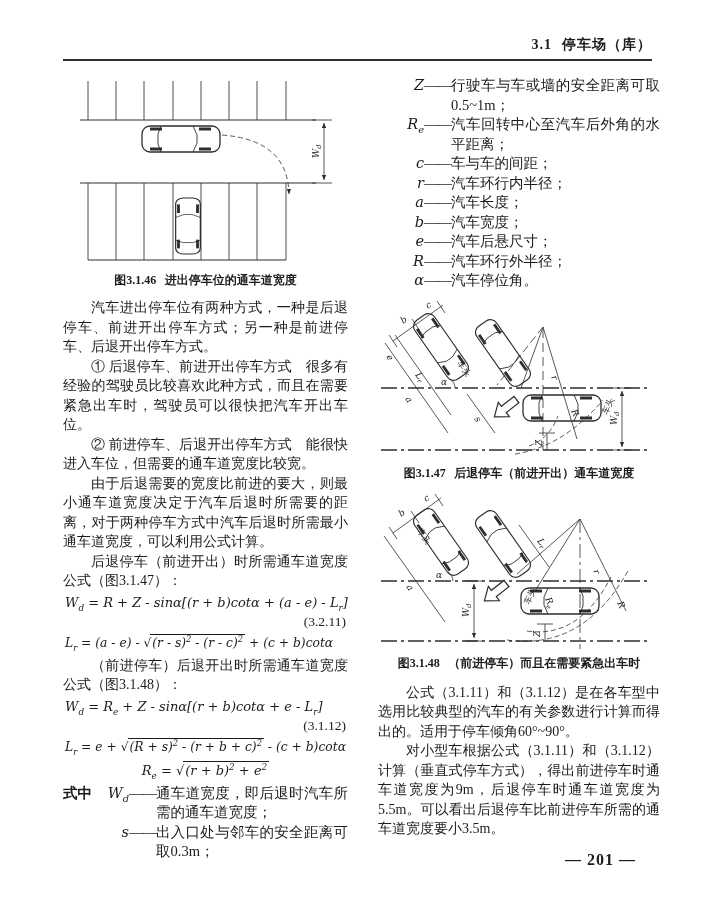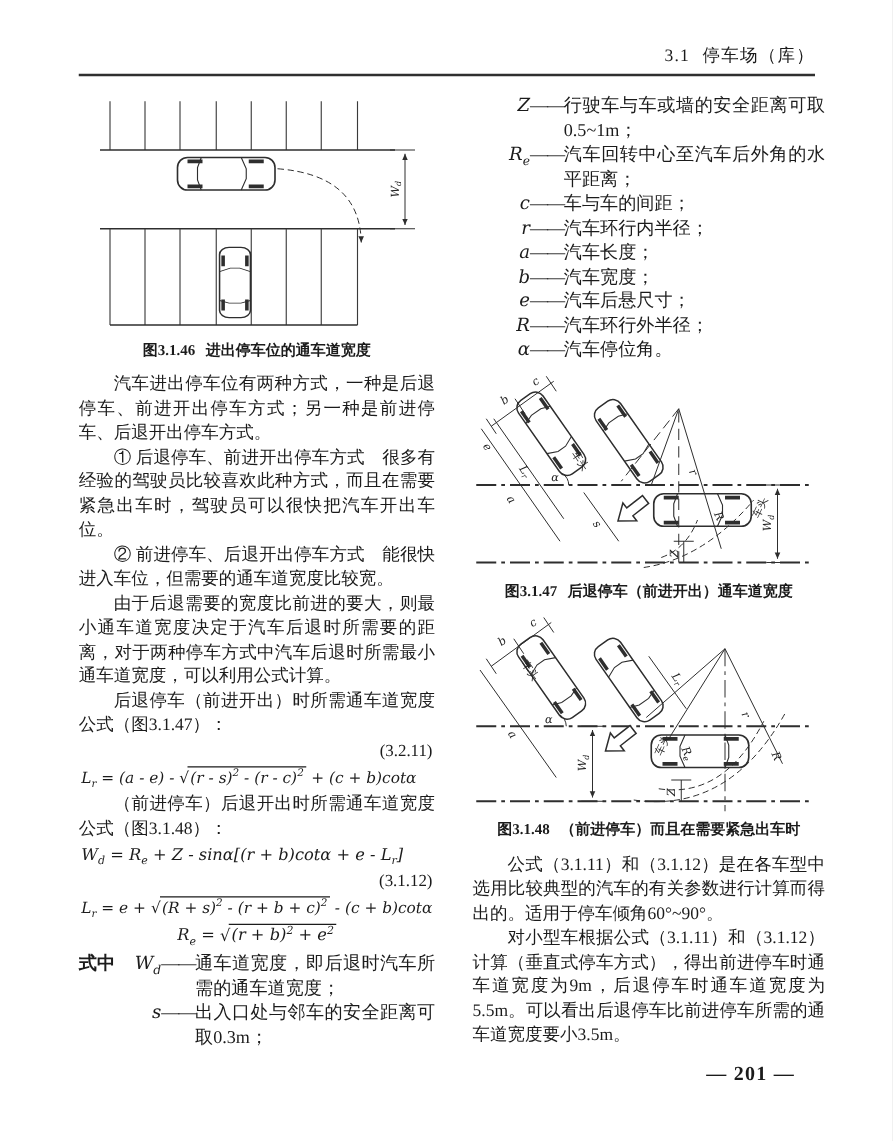--- a/index.html
+++ b/index.html
@@ -1,21 +1,21 @@
 <!DOCTYPE html>
 <html><head>
 <meta charset="utf-8">
 <style>
   html,body { margin:0; padding:0; background:#e8e8e8; }
   .page {
     position:relative; width:714px; height:913px; background:#ffffff;
     font-family:"Liberation Serif","DejaVu Serif",serif; color:#1b1b1b;
     overflow:hidden;
   }
-  .running-head { position:absolute; top:36px; right:62px; font-size:14px; font-weight:normal; letter-spacing:1px;text-align:right; }
+  .running-head { position:absolute; top:36px; right:62px; font-size:14px; font-weight:bold; letter-spacing:1px;text-align:right; }
   .running-head .sec { margin-right:10px; }
   .head-rule { position:absolute; top:59px; left:63px; width:589px; height:0; border-top:2px solid #2f2f2f; }
 
   .col-left  { position:absolute; left:63px;  top:78px; width:285px; }
   .col-right { position:absolute; left:378px; top:72px; width:282px; }
 
   .para { font-size:14px; line-height:19.5px; text-align:justify; text-indent:2em; margin:0;font-family:Liberation Serif, serif; }
 
   .figure { text-align:center; }
   .caption { font-size:12px; font-weight:bold; text-align:center; line-height:16px; margin-top:2px; }
@@ -125,20 +125,21 @@
         <span class="cap-no">图3.1.46</span><span>进出停车位的通车道宽度</span>
       </div>
     </div>
 
     <p class="para mt10">汽车进出停车位有两种方式，一种是后退停车、前进开出停车方式；另一种是前进停车、后退开出停车方式。</p>
     <p class="para">① 后退停车、前进开出停车方式　很多有经验的驾驶员比较喜欢此种方式，而且在需要紧急出车时，驾驶员可以很快把汽车开出车位。</p>
     <p class="para">② 前进停车、后退开出停车方式　能很快进入车位，但需要的通车道宽度比较宽。</p>
     <p class="para">由于后退需要的宽度比前进的要大，则最小通车道宽度决定于汽车后退时所需要的距离，对于两种停车方式中汽车后退时所需最小通车道宽度，可以利用公式计算。</p>
     <p class="para">后退停车（前进开出）时所需通车道宽度公式（图3.1.47）：</p>
 
+    <div class="eq">W<sub>d</sub> = R + Z - sinα[(r + b)cotα + (a - e) - L<sub>r</sub>]</div>
     <div class="eq-num">(3.2.11)</div>
     <div class="eq small">L<sub>r</sub> = (a - e) - <span class="sqrt"><span class="rsign">√</span><span class="bar">(r - s)<sup>2</sup> - (r - c)<sup>2</sup></span></span> + (c + b)cotα</div>
 
     <p class="para" style="margin-top:3px">（前进停车）后退开出时所需通车道宽度公式（图3.1.48）：</p>
 
     <div class="eq" style="">W<sub>d</sub> = R<sub>e</sub> + Z - sinα[(r + b)cotα + e - L<sub>r</sub>]</div>
     <div class="eq-num">(3.1.12)</div>
     <div class="eq small">L<sub>r</sub> = e + <span class="sqrt"><span class="rsign">√</span><span class="bar">(R + s)<sup>2</sup> - (r + b + c)<sup>2</sup></span></span> - (c + b)cotα</div>
     <div class="eq center">R<sub>e</sub> = <span class="sqrt"><span class="rsign">√</span><span class="bar">(r + b)<sup>2</sup> + e<sup>2</sup></span></span></div>
 

